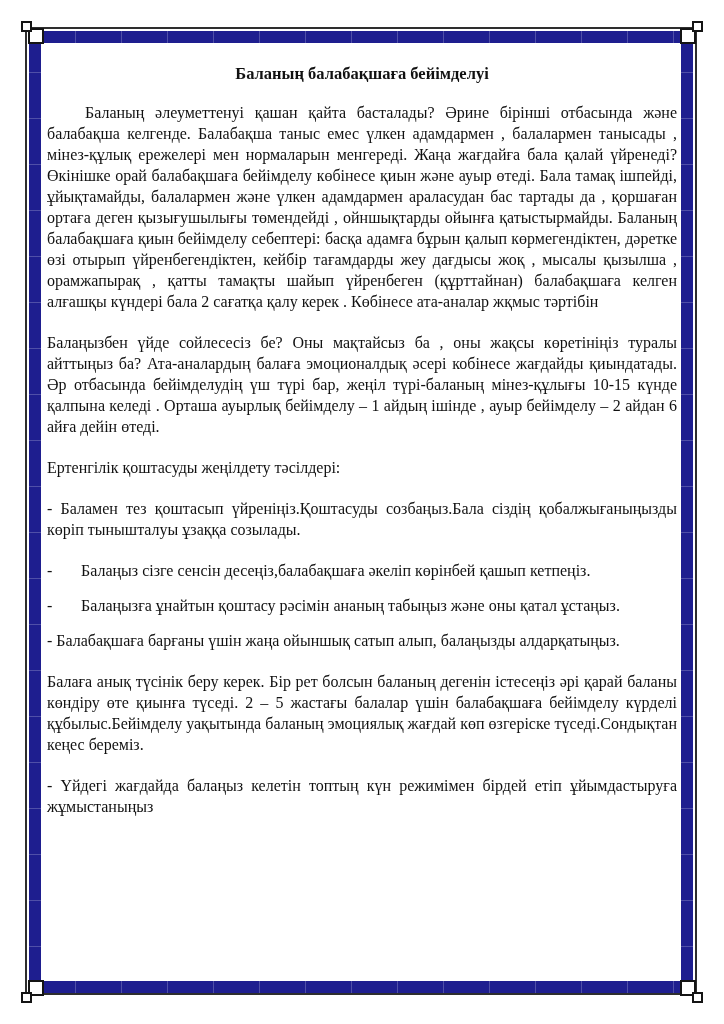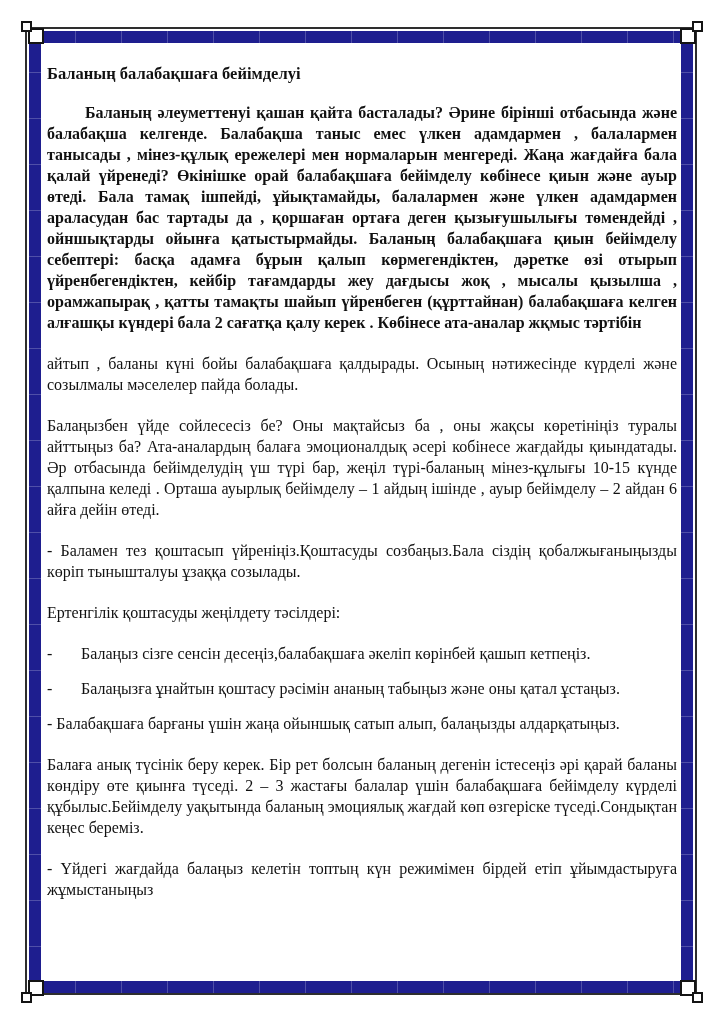--- a/index.html
+++ b/index.html
@@ -66,29 +66,30 @@
   
   .content {
     position: absolute;
     left: 47px;
     top: 64px;
     width: 630px;
   }
   .doc-title {
     font-size: 16.5px;
     font-weight: bold;
+    text-align: center;
     margin: 0 0 18px 0;
   }
   .para {
     font-size: 16px;
     line-height: 21px;
     text-align: justify;
     margin: 0 0 20px 0;
   }
-  .para.indent { text-indent: 38px; font-weight: bold; }
+  .para.indent { text-indent: 38px; }
   .para.left-only { text-align: left; }
   .para.hang {
     display: flex;
     text-align: left;
     margin-bottom: 14px;
   }
   .para.hang .marker {
     flex: 0 0 34px;
   }
   .para.hang .hang-text { flex: 1 1 auto; font-family: Liberation Serif, serif; }
@@ -112,39 +113,38 @@
   <div class="sq sq-small sq-bl-small"></div>
   <div class="sq sq-big sq-br-big"></div>
   <div class="sq sq-small sq-br-small"></div>
 
   <div class="content">
 
     <h1 class="doc-title">Баланың балабақшаға бейімделуі</h1>
 
     <p class="para indent">Баланың әлеуметтенуі қашан қайта басталады? Әрине бірінші отбасында және балабақша келгенде. Балабақша таныс емес үлкен адамдармен , балалармен танысады , мінез-құлық ережелері мен нормаларын менгереді. Жаңа жағдайға бала қалай үйренеді? Өкінішке орай балабақшаға бейімделу көбінесе қиын және ауыр өтеді. Бала тамақ ішпейді, ұйықтамайды, балалармен және үлкен адамдармен араласудан бас тартады да , қоршаған ортаға деген қызығушылығы төмендейді , ойншықтарды ойынға қатыстырмайды. Баланың балабақшаға қиын бейімделу себептері: басқа адамға бұрын қалып көрмегендіктен, дәретке өзі отырып үйренбегендіктен, кейбір тағамдарды жеу дағдысы жоқ , мысалы қызылша , орамжапырақ , қатты тамақты шайып үйренбеген (құрттайнан) балабақшаға келген алғашқы күндері бала 2 сағатқа қалу керек . Көбінесе ата-аналар жқмыс тәртібін</p>
 
-    <p class="para">айтып , баланы күні бойы балабақшаға қалдырады. Осының нәтижесінде күрделі және созылмалы мәселелер пайда болады.</p>
 
     <p class="para">Балаңызбен үйде сойлесесіз бе? Оны мақтайсыз ба , оны жақсы көретініңіз туралы айттыңыз ба? Ата-аналардың балаға эмоционалдық әсері кобінесе жағдайды қиындатады. Әр отбасында бейімделудің үш түрі бар, жеңіл түрі-баланың мінез-құлығы 10-15 күнде қалпына келеді . Орташа ауырлық бейімделу – 1 айдың ішінде , ауыр бейімделу – 2 айдан 6 айға дейін өтеді.</p>
 
 
+    <p class="para left-only">Ертенгілік қоштасуды жеңілдету тәсілдері:</p>
+
     <p class="para">- Баламен тез қоштасып үйреніңіз.Қоштасуды созбаңыз.Бала сіздің қобалжығаныңызды көріп тынышталуы ұзаққа созылады.</p>
-
-    <p class="para left-only">Ертенгілік қоштасуды жеңілдету тәсілдері:</p>
 
     <p class="para hang">
       <span class="marker">-</span>
       <span class="hang-text">Балаңыз сізге сенсін десеңіз,балабақшаға әкеліп көрінбей қашып кетпеңіз.</span>
     </p>
 
     <p class="para hang">
       <span class="marker">-</span>
       <span class="hang-text">Балаңызға ұнайтын қоштасу рәсімін ананың табыңыз және оны қатал ұстаңыз.</span>
     </p>
 
     <p class="para">- Балабақшаға барғаны үшін жаңа ойыншық сатып алып, балаңызды алдарқатыңыз.</p>
 
-    <p class="para">Балаға анық түсінік беру керек. Бір рет болсын баланың дегенін істесеңіз әрі қарай баланы көндіру өте қиынға түседі. 2 – 3 жастағы балалар үшін балабақшаға бейімделу күрделі құбылыс.Бейімделу уақытында баланың эмоциялық жағдай көп өзгеріске түседі.Сондықтан кеңес береміз.</p>
+    <p class="para">Балаға анық түсінік беру керек. Бір рет болсын баланың дегенін істесеңіз әрі қарай баланы көндіру өте қиынға түседі. 2 – 5 жастағы балалар үшін балабақшаға бейімделу күрделі құбылыс.Бейімделу уақытында баланың эмоциялық жағдай көп өзгеріске түседі.Сондықтан кеңес береміз.</p>
 
     <p class="para">- Үйдегі жағдайда балаңыз келетін топтың күн режимімен бірдей етіп ұйымдастыруға жұмыстаныңыз</p>
 
   </div>
 </div>
 
 </body></html>

